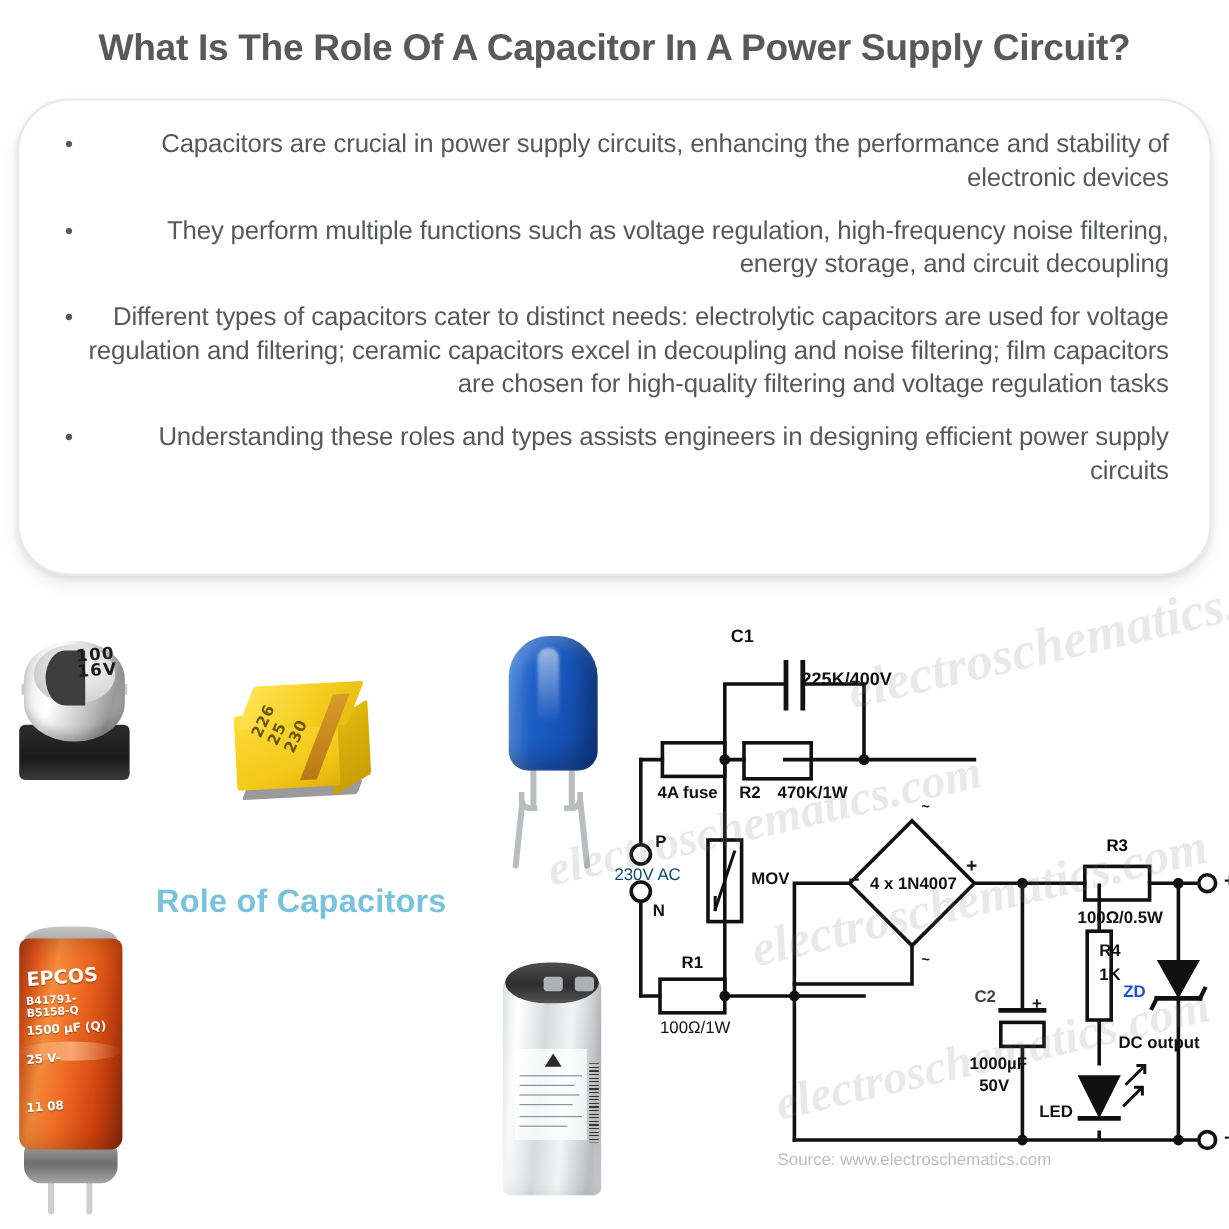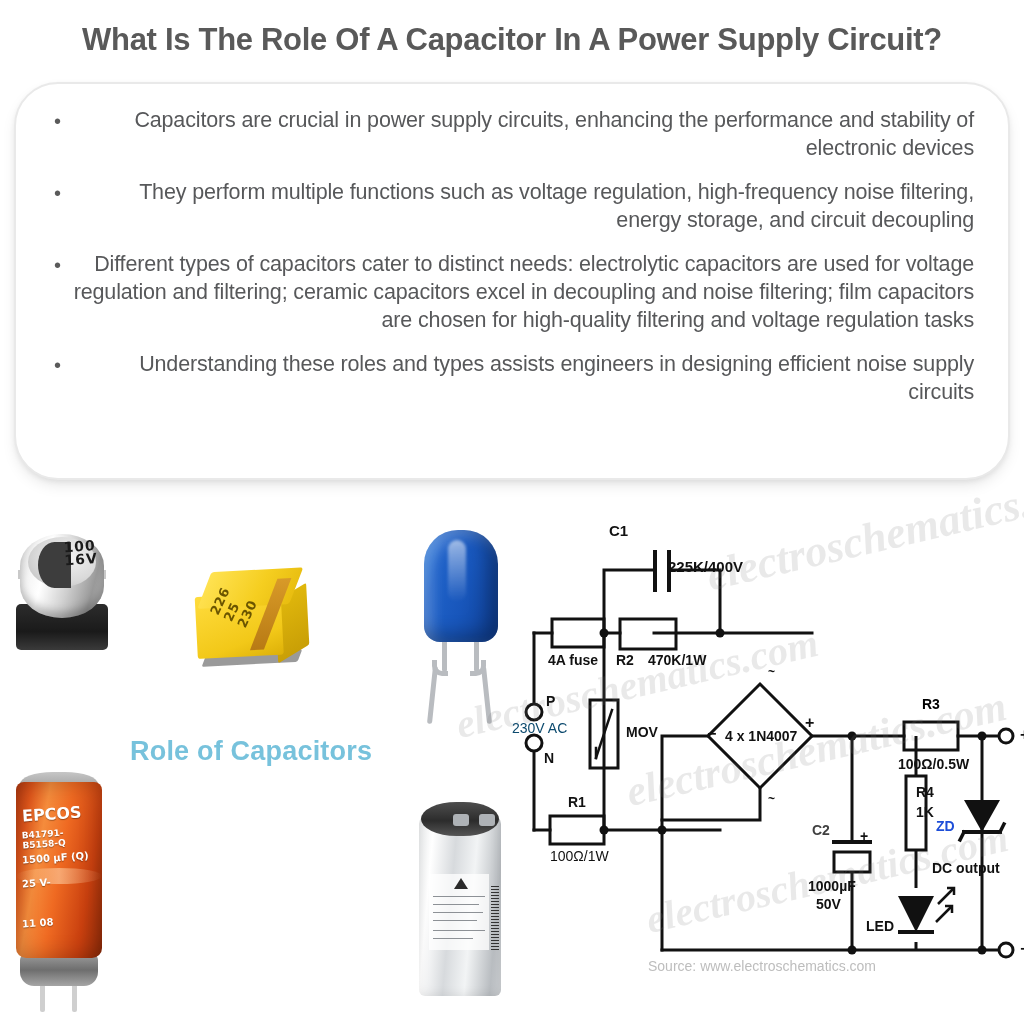--- a/index.html
+++ b/index.html
@@ -236,21 +236,21 @@
       <div class="bullet">
         <span class="dot">•</span>
         <span class="btext">They perform multiple functions such as voltage regulation, high-frequency noise filtering, energy storage, and circuit decoupling</span>
       </div>
       <div class="bullet">
         <span class="dot">•</span>
         <span class="btext">Different types of capacitors cater to distinct needs: electrolytic capacitors are used for voltage regulation and filtering; ceramic capacitors excel in decoupling and noise filtering; film capacitors are chosen for high-quality filtering and voltage regulation tasks</span>
       </div>
       <div class="bullet">
         <span class="dot">•</span>
-        <span class="btext">Understanding these roles and types assists engineers in designing efficient noise supply circuits</span>
+        <span class="btext">Understanding these roles and types assists engineers in designing efficient power supply circuits</span>
       </div>
     </div>
   </div>
 
   <div class="photos">
 
     <div class="smd-elec">
       <div class="smd-base"></div>
       <div class="smd-pad" style="left:4px;"></div>
       <div class="smd-pad" style="left:70px;"></div>

